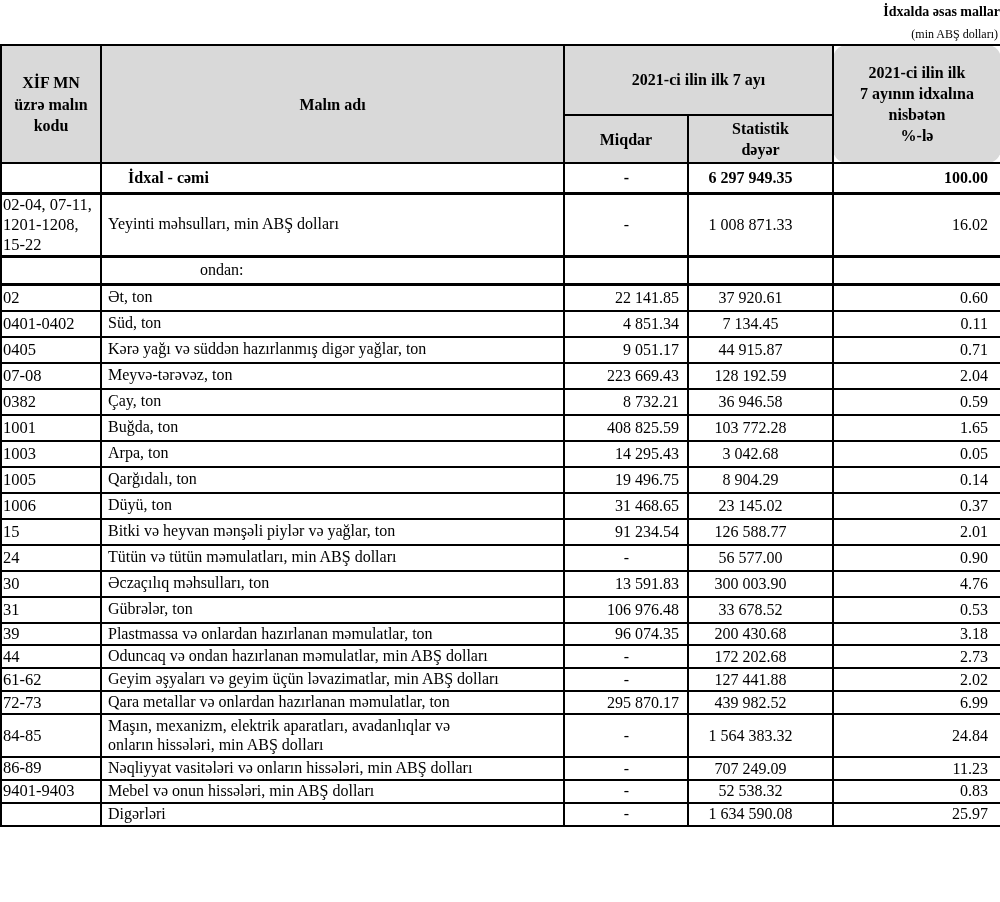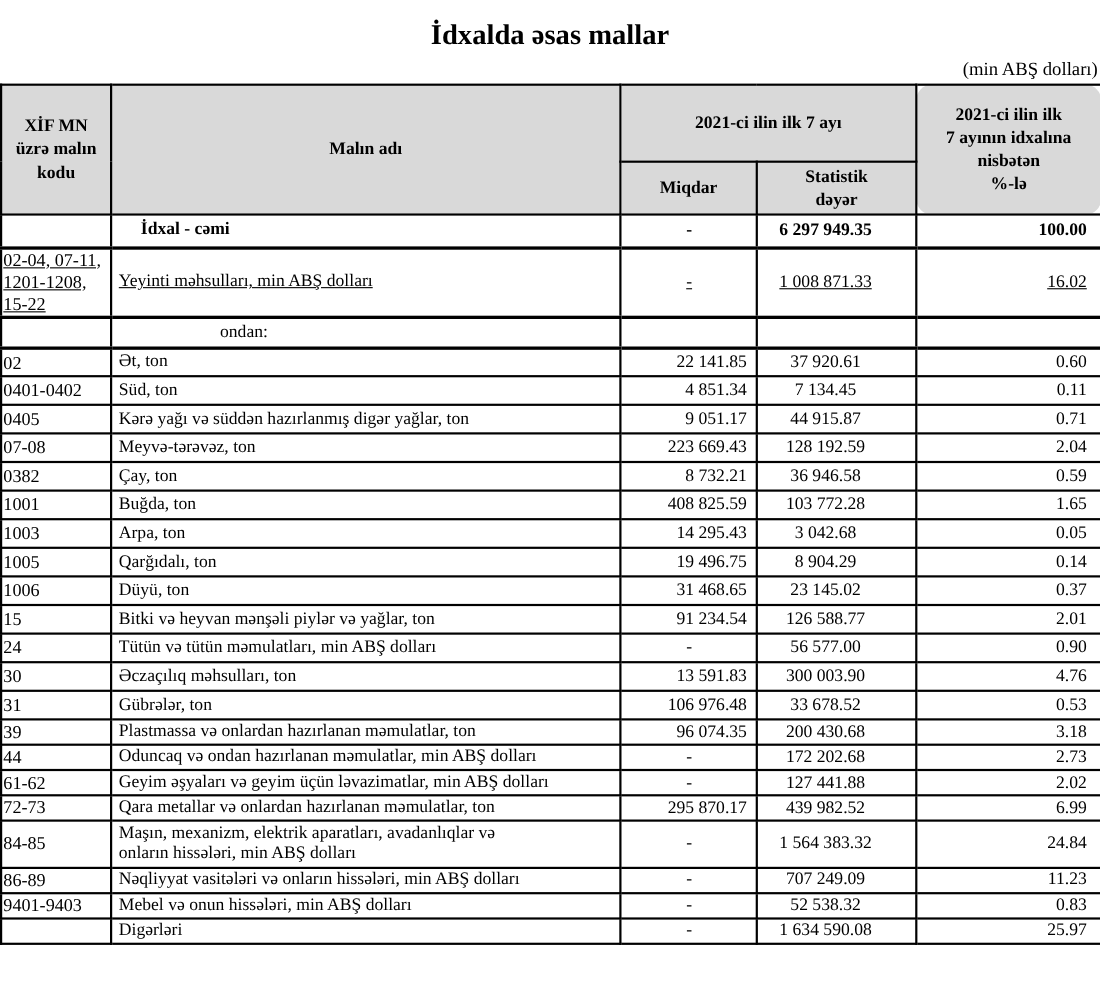--- a/index.html
+++ b/index.html
@@ -4,29 +4,29 @@
 <style>
   html, body {
     margin: 0; padding: 0;
     background: #ffffff;
     color: #000000;
     font-family: "Liberation Serif", "DejaVu Serif", serif;
   }
   body { width: 1000px; height: 902px; overflow: hidden; }
 
   .page-title {
-    text-align: center;
+    text-align: right;
     font-weight: bold;
-    font-size: 26px;
-    padding-top: 16px;
+    font-size: 14px;
+    padding-top: 4px;
     line-height: 1.2;
   }
   .units-note {
     text-align: right;
-    font-size: 17px;
+    font-size: 12px;
     margin: 7px 2px 3px 0;
     line-height: 1.1;
   }
 
   table.main {
     width: 1000px;
     border-collapse: collapse;
     table-layout: fixed;
   }
   table.main th, table.main td {
@@ -45,21 +45,21 @@
     padding: 2px;
   }
   thead tr.h-row-1 { height: 70px; }
   thead tr.h-row-2 { height: 48px; }
   th.h-edge { border-bottom-width: 3px; }
   th.h-pct  { border-left-width: 3px; border-radius: 14px; }
 
   tbody td { font-size: 16px; }
   tbody tr { height: 26px; }
   tbody tr:nth-child(1) { height: 30px; }
-  tbody tr:nth-child(2) { height: 62px; text-decoration: underline; }
+  tbody tr:nth-child(2) { height: 62px; }
   tbody tr:nth-child(3) { height: 28px; }
   tbody tr:nth-child(n+17) { height: 21px; }
   tbody tr:nth-child(21) { height: 43px; }
 
   .cell-code {
     font-size: 16.5px;
     text-align: left;
     padding: 0 2px 0 1px;
     white-space: pre-line;
     line-height: 1.22;

